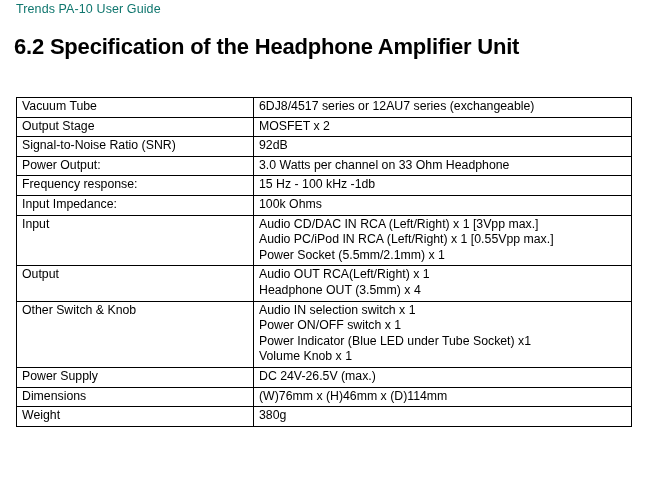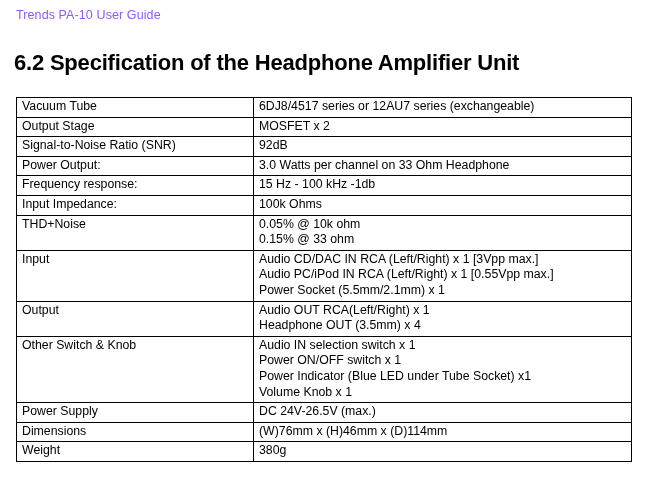--- a/index.html
+++ b/index.html
@@ -15,29 +15,29 @@
     overflow: hidden;
   }
   .page {
     position: relative;
     width: 648px;
     height: 500px;
     box-sizing: border-box;
   }
   .header-line {
     position: absolute;
-    top: 8px;
+    top: 2px;
     left: 16px;
     font-size: 12.5px;
-    color: #8b5cf6;
+    color: #0f766e;
     letter-spacing: 0.1px;
   }
   .section-title {
     position: absolute;
-    top: 50px;
+    top: 34px;
     left: 14px;
     font-size: 22px;
     font-weight: bold;
     letter-spacing: -0.2px;
   }
   table.spec {
     position: absolute;
     top: 97px;
     left: 16px;
     width: 616px;
@@ -101,27 +101,20 @@
             <span class="cell-line">15 Hz - 100 kHz -1db</span>
           </td>
         </tr>
         <tr>
           <td class="label">Input Impedance:</td>
           <td class="value">
             <span class="cell-line">100k Ohms</span>
           </td>
         </tr>
         <tr>
-          <td class="label">THD+Noise</td>
-          <td class="value">
-            <span class="cell-line">0.05% @ 10k ohm</span>
-            <span class="cell-line">0.15% @ 33 ohm</span>
-          </td>
-        </tr>
-        <tr>
           <td class="label">Input</td>
           <td class="value">
             <span class="cell-line">Audio CD/DAC IN RCA (Left/Right) x 1 [3Vpp max.]</span>
             <span class="cell-line">Audio PC/iPod IN RCA (Left/Right) x 1 [0.55Vpp max.]</span>
             <span class="cell-line">Power Socket (5.5mm/2.1mm) x 1</span>
           </td>
         </tr>
         <tr>
           <td class="label">Output</td>
           <td class="value">

